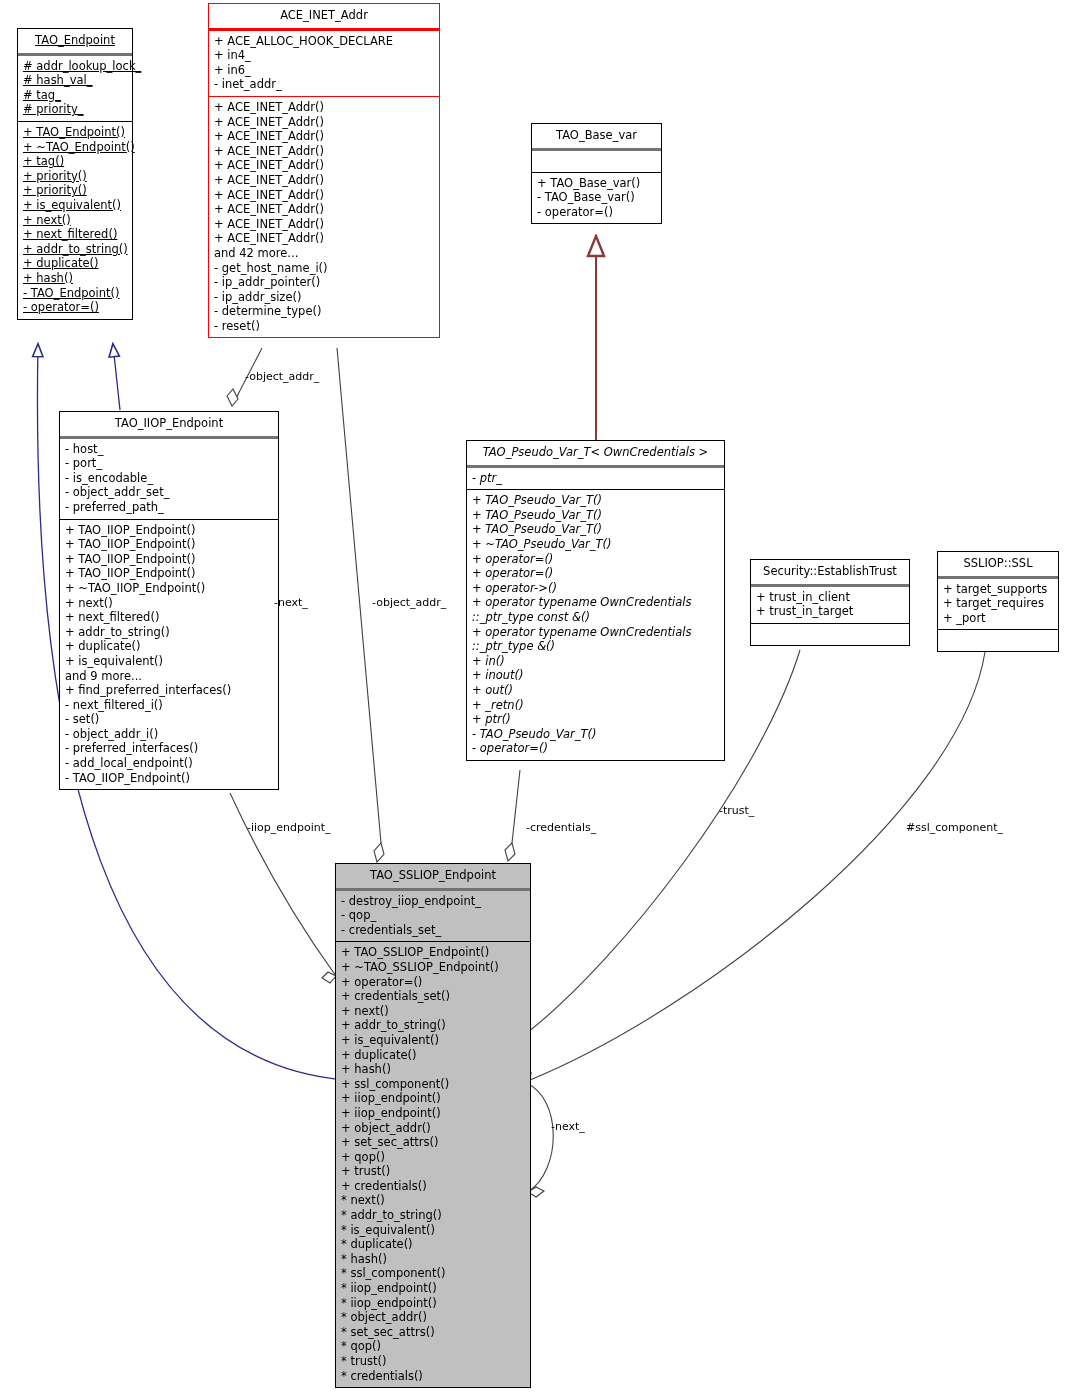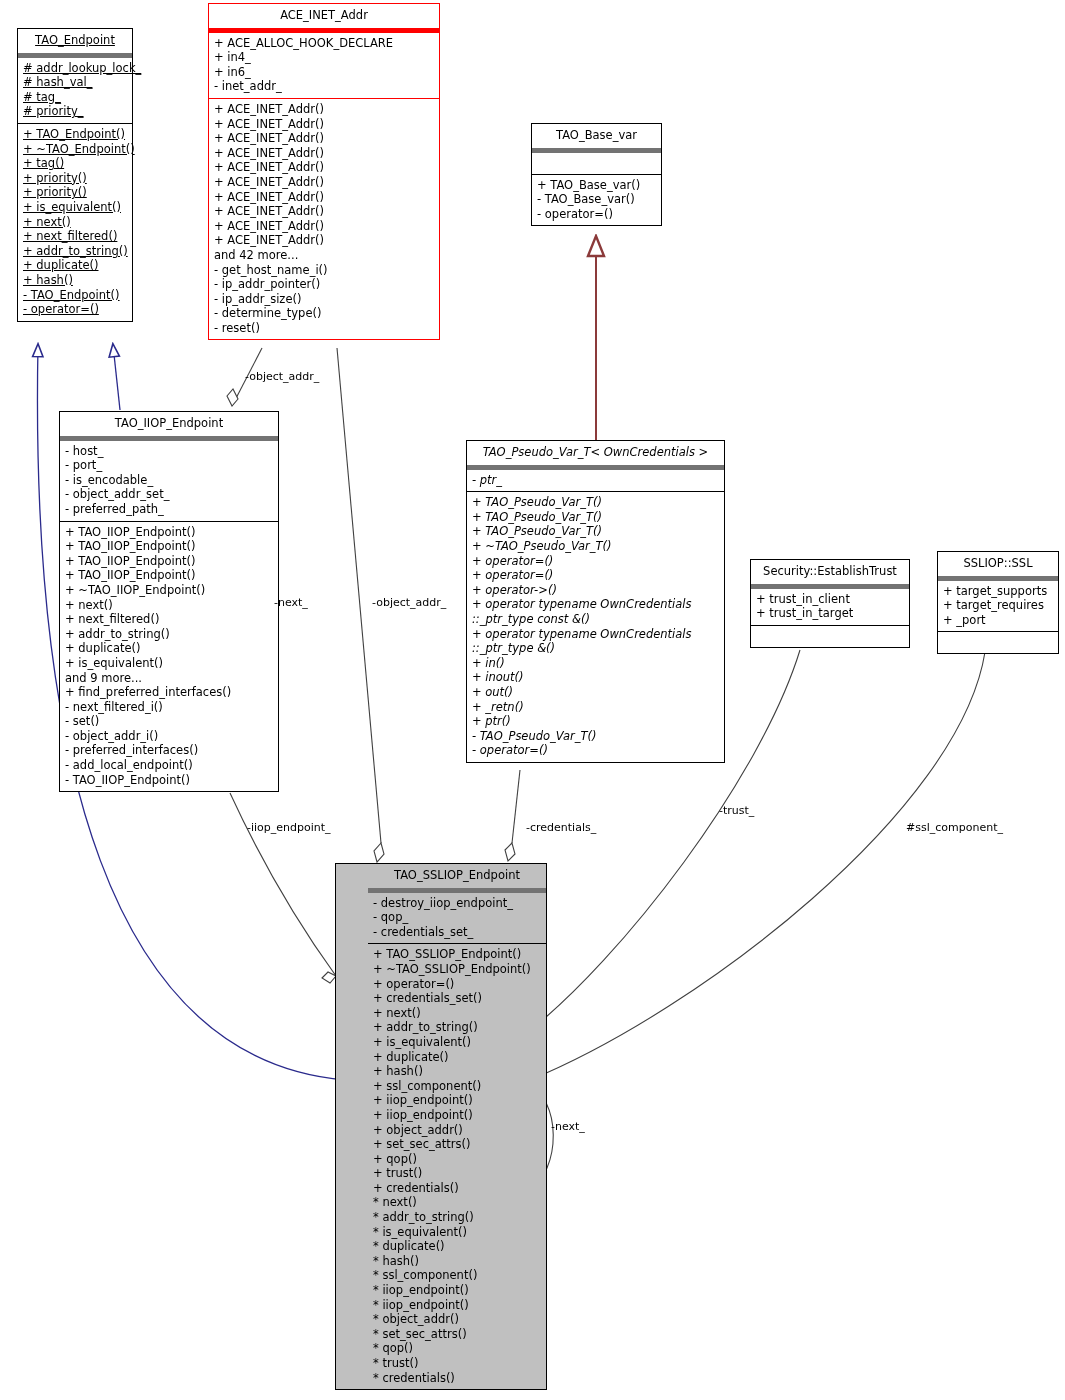--- a/index.html
+++ b/index.html
@@ -32,21 +32,21 @@
     border: 1px solid #000000;
     font-size: 11.5px;
     line-height: 14.6px;
     color: #000000;
   }
   .umlbox.red { border-color: #ff0000; }
   .umlbox.shaded { background: #c0c0c0; }
   .umlbox .title {
     text-align: center;
     padding: 4px 4px 5px 4px;
-    border-bottom: 5px solid #737373;
+    border-bottom: 3px solid #737373;
     white-space: nowrap;
     font-size: 11.5px;
   }
   .umlbox.red .title { border-bottom-color: #ff0000; }
   .umlbox .compartment {
     padding: 3px 5px 4px 5px;
     border-bottom: 1px solid #000000;
   }
   .umlbox.red .compartment { border-bottom-color: #ff0000; }
   .umlbox .compartment.last { border-bottom: none; }
@@ -261,21 +261,21 @@
 
   <div class="umlbox" style="left:750px; top:559px; width:160px;">
     <div class="title">Security::EstablishTrust</div>
     <div class="compartment">
       <div class="row">+ trust_in_client</div>
       <div class="row">+ trust_in_target</div>
     </div>
     <div class="compartment last empty"></div>
   </div>
 
-  <div class="umlbox shaded" style="left:335px; top:863px; width:212px;padding-left:32px;">
+  <div class="umlbox shaded" style="left:335px; top:863px; width:196px;">
     <div class="title">TAO_SSLIOP_Endpoint</div>
     <div class="compartment">
       <div class="row">- destroy_iiop_endpoint_</div>
       <div class="row">- qop_</div>
       <div class="row">- credentials_set_</div>
     </div>
     <div class="compartment last">
       <div class="row">+ TAO_SSLIOP_Endpoint()</div>
       <div class="row">+ ~TAO_SSLIOP_Endpoint()</div>
       <div class="row">+ operator=()</div>

